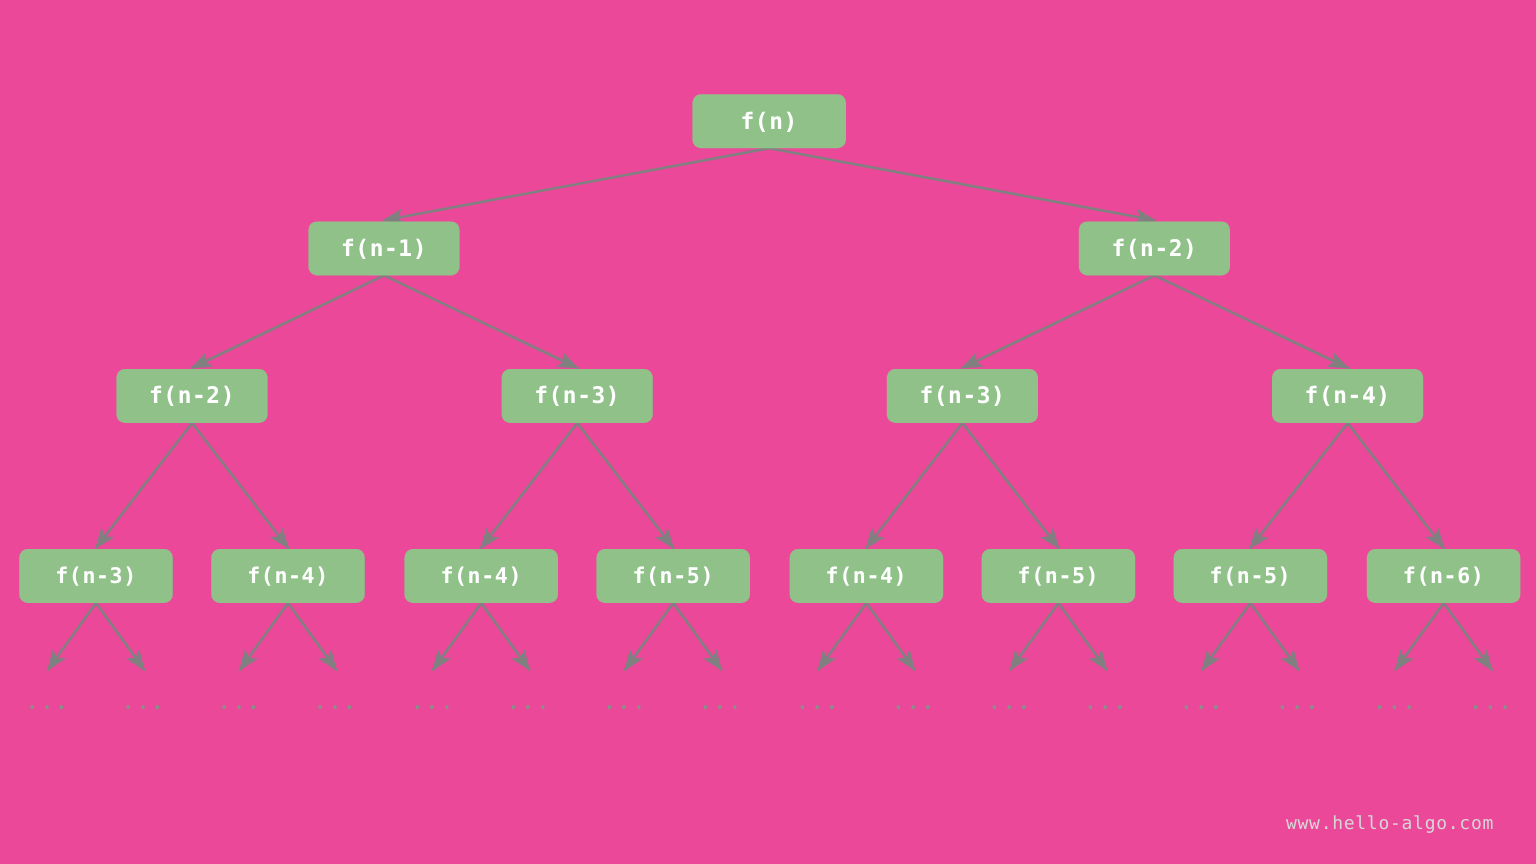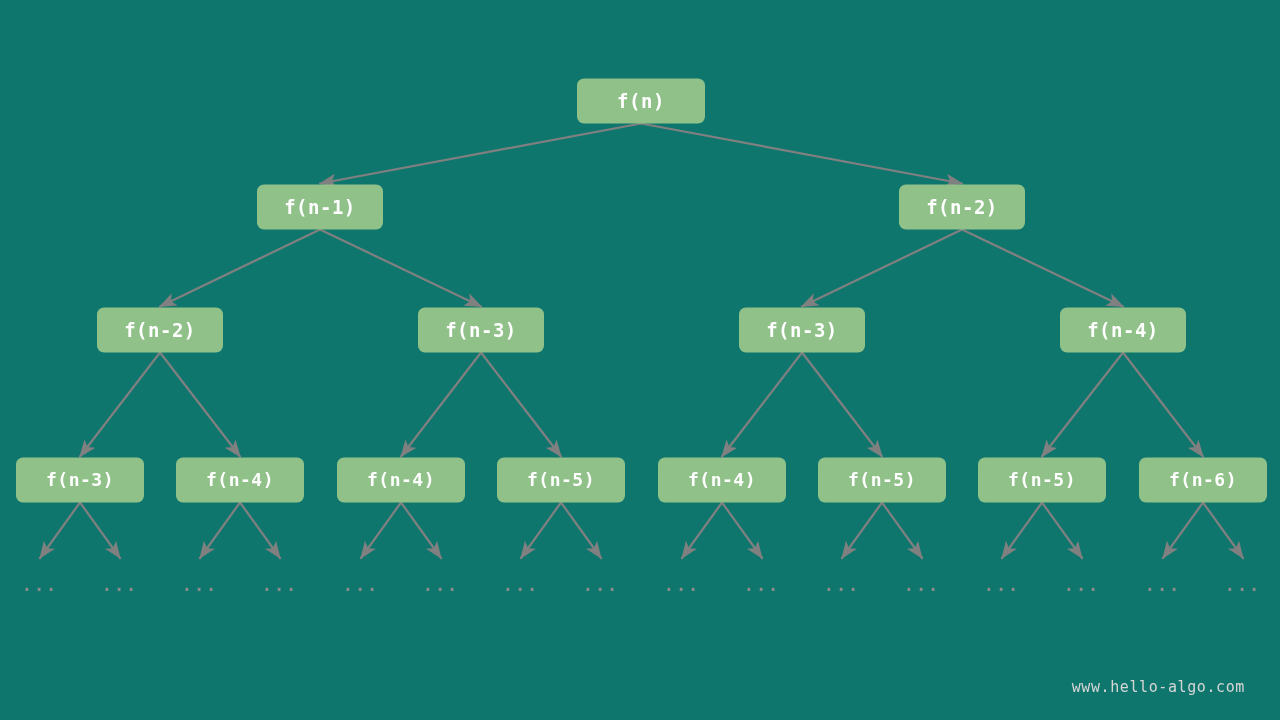--- a/index.html
+++ b/index.html
@@ -11,21 +11,21 @@
   body {
     width: 1280px;
     height: 720px;
     font-family: "DejaVu Sans Mono", "Liberation Mono", monospace;
     overflow: hidden;
   }
   #stage {
     position: relative;
     width: 1280px;
     height: 720px;
-    background: #0f766e;
+    background: #ec4899;
   }
   #tree-svg {
     position: absolute;
     left: 0;
     top: 0;
     width: 1280px;
     height: 720px;
     display: block;
   }
   .node-rect {

